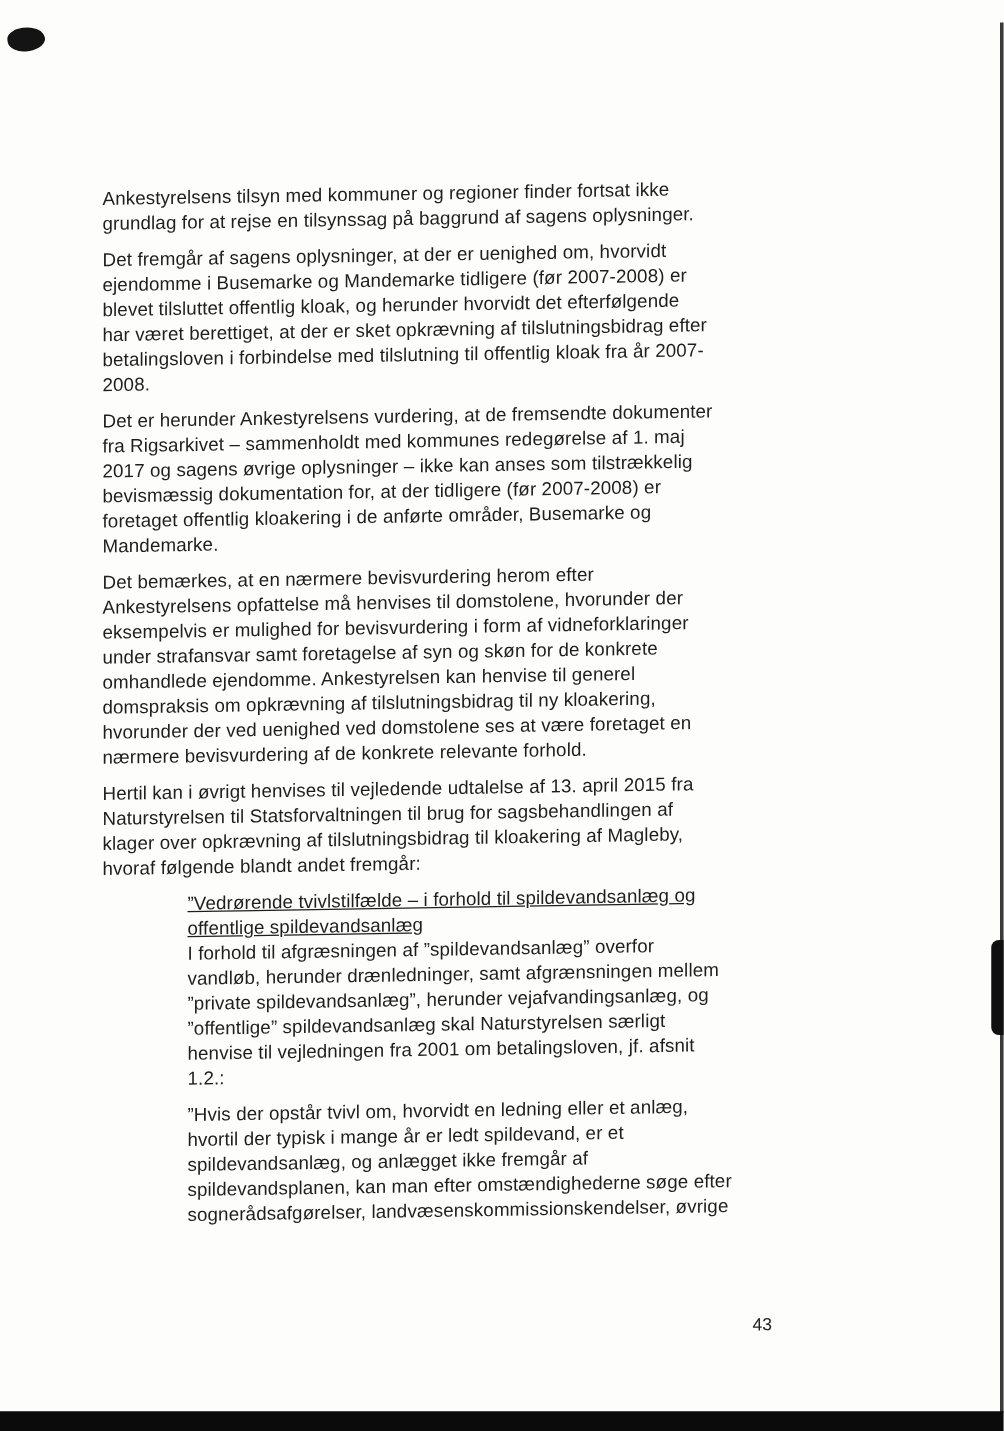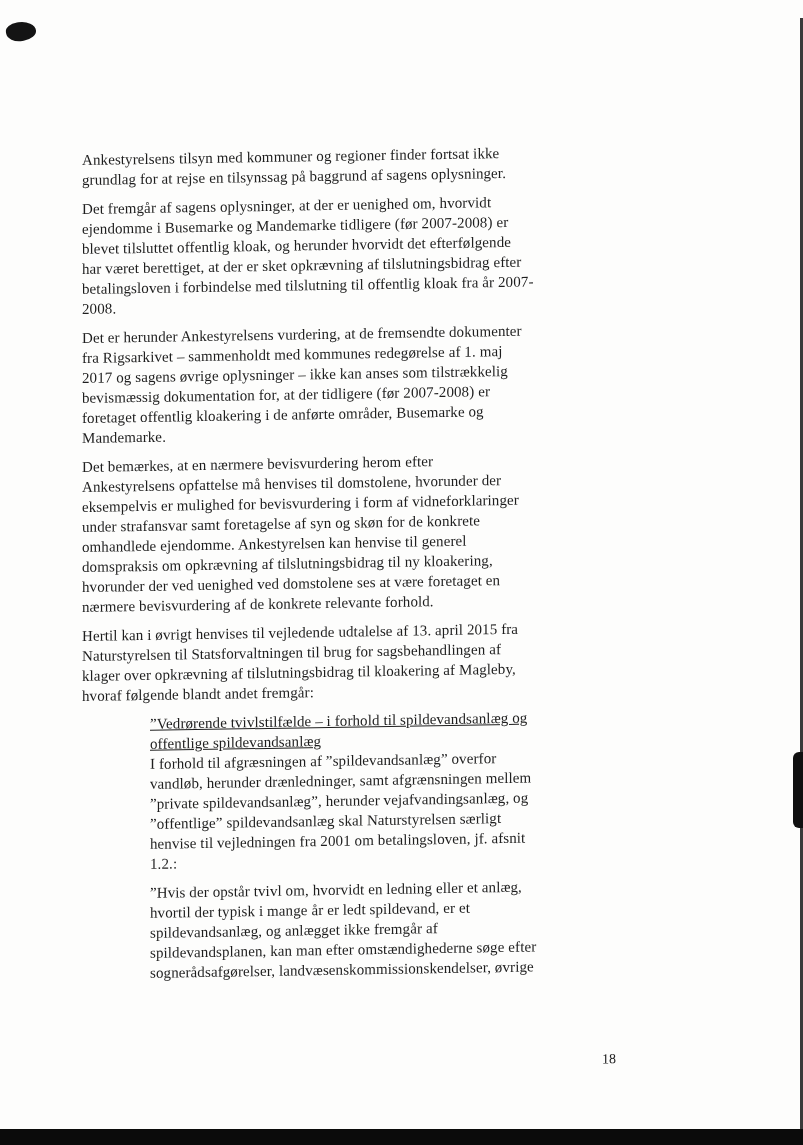--- a/index.html
+++ b/index.html
@@ -5,21 +5,21 @@
   * { margin: 0; padding: 0; box-sizing: border-box; }
   html, body { width: 803px; height: 1145px; }
   body { background: #ffffff; }
 
   .page {
     position: relative;
     width: 803px;
     height: 1145px;
     background: #fdfdfc;
     overflow: hidden;
-    font-family: Liberation Serif, serif;
+    font-family: Liberation Sans, sans-serif;
   }
 
   
   .content {
     position: absolute;
     left: 82px;
     top: 150px;
     width: 650px;
     transform: skewY(-0.95deg);
     transform-origin: 0 0;
@@ -138,16 +138,16 @@
 ”offentlige” spildevandsanlæg skal Naturstyrelsen særligt
 henvise til vejledningen fra 2001 om betalingsloven, jf. afsnit
 1.2.:</p>
       <p class="para">”Hvis der opstår tvivl om, hvorvidt en ledning eller et anlæg,
 hvortil der typisk i mange år er ledt spildevand, er et
 spildevandsanlæg, og anlægget ikke fremgår af
 spildevandsplanen, kan man efter omstændighederne søge efter
 sognerådsafgørelser, landvæsenskommissionskendelser, øvrige</p>
     </div>
 
-    <div class="page-number">18</div>
+    <div class="page-number">43</div>
   </div>
 
 </div>
 
 </body></html>

